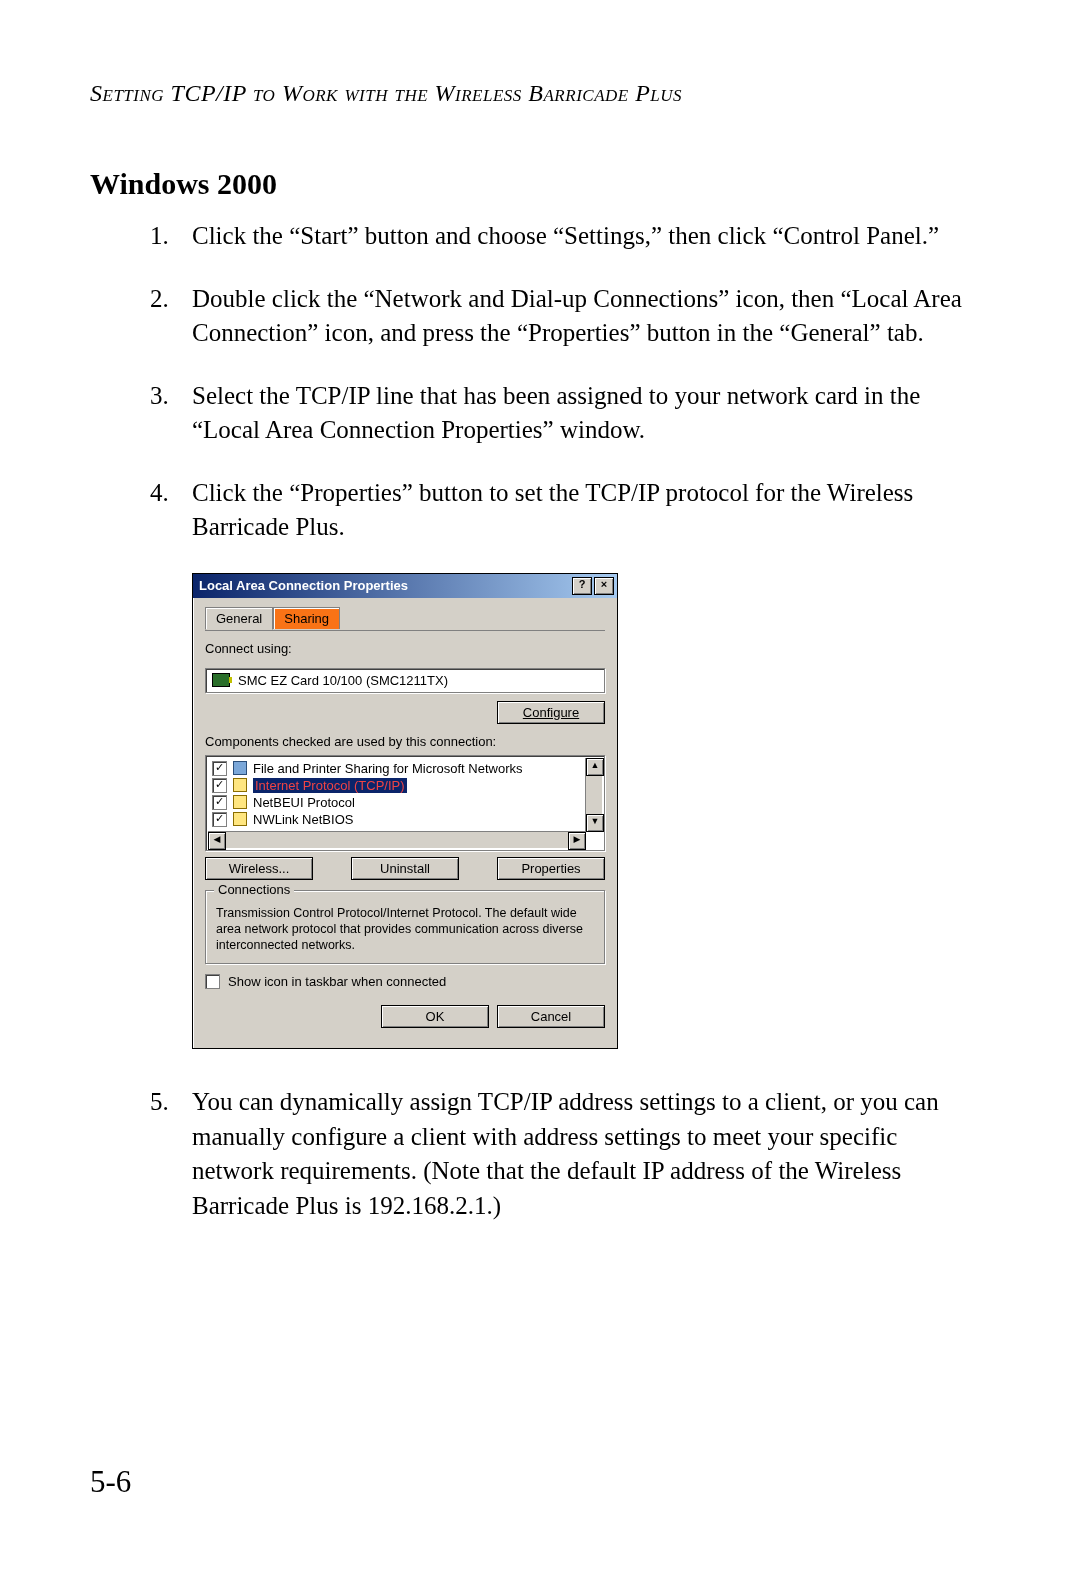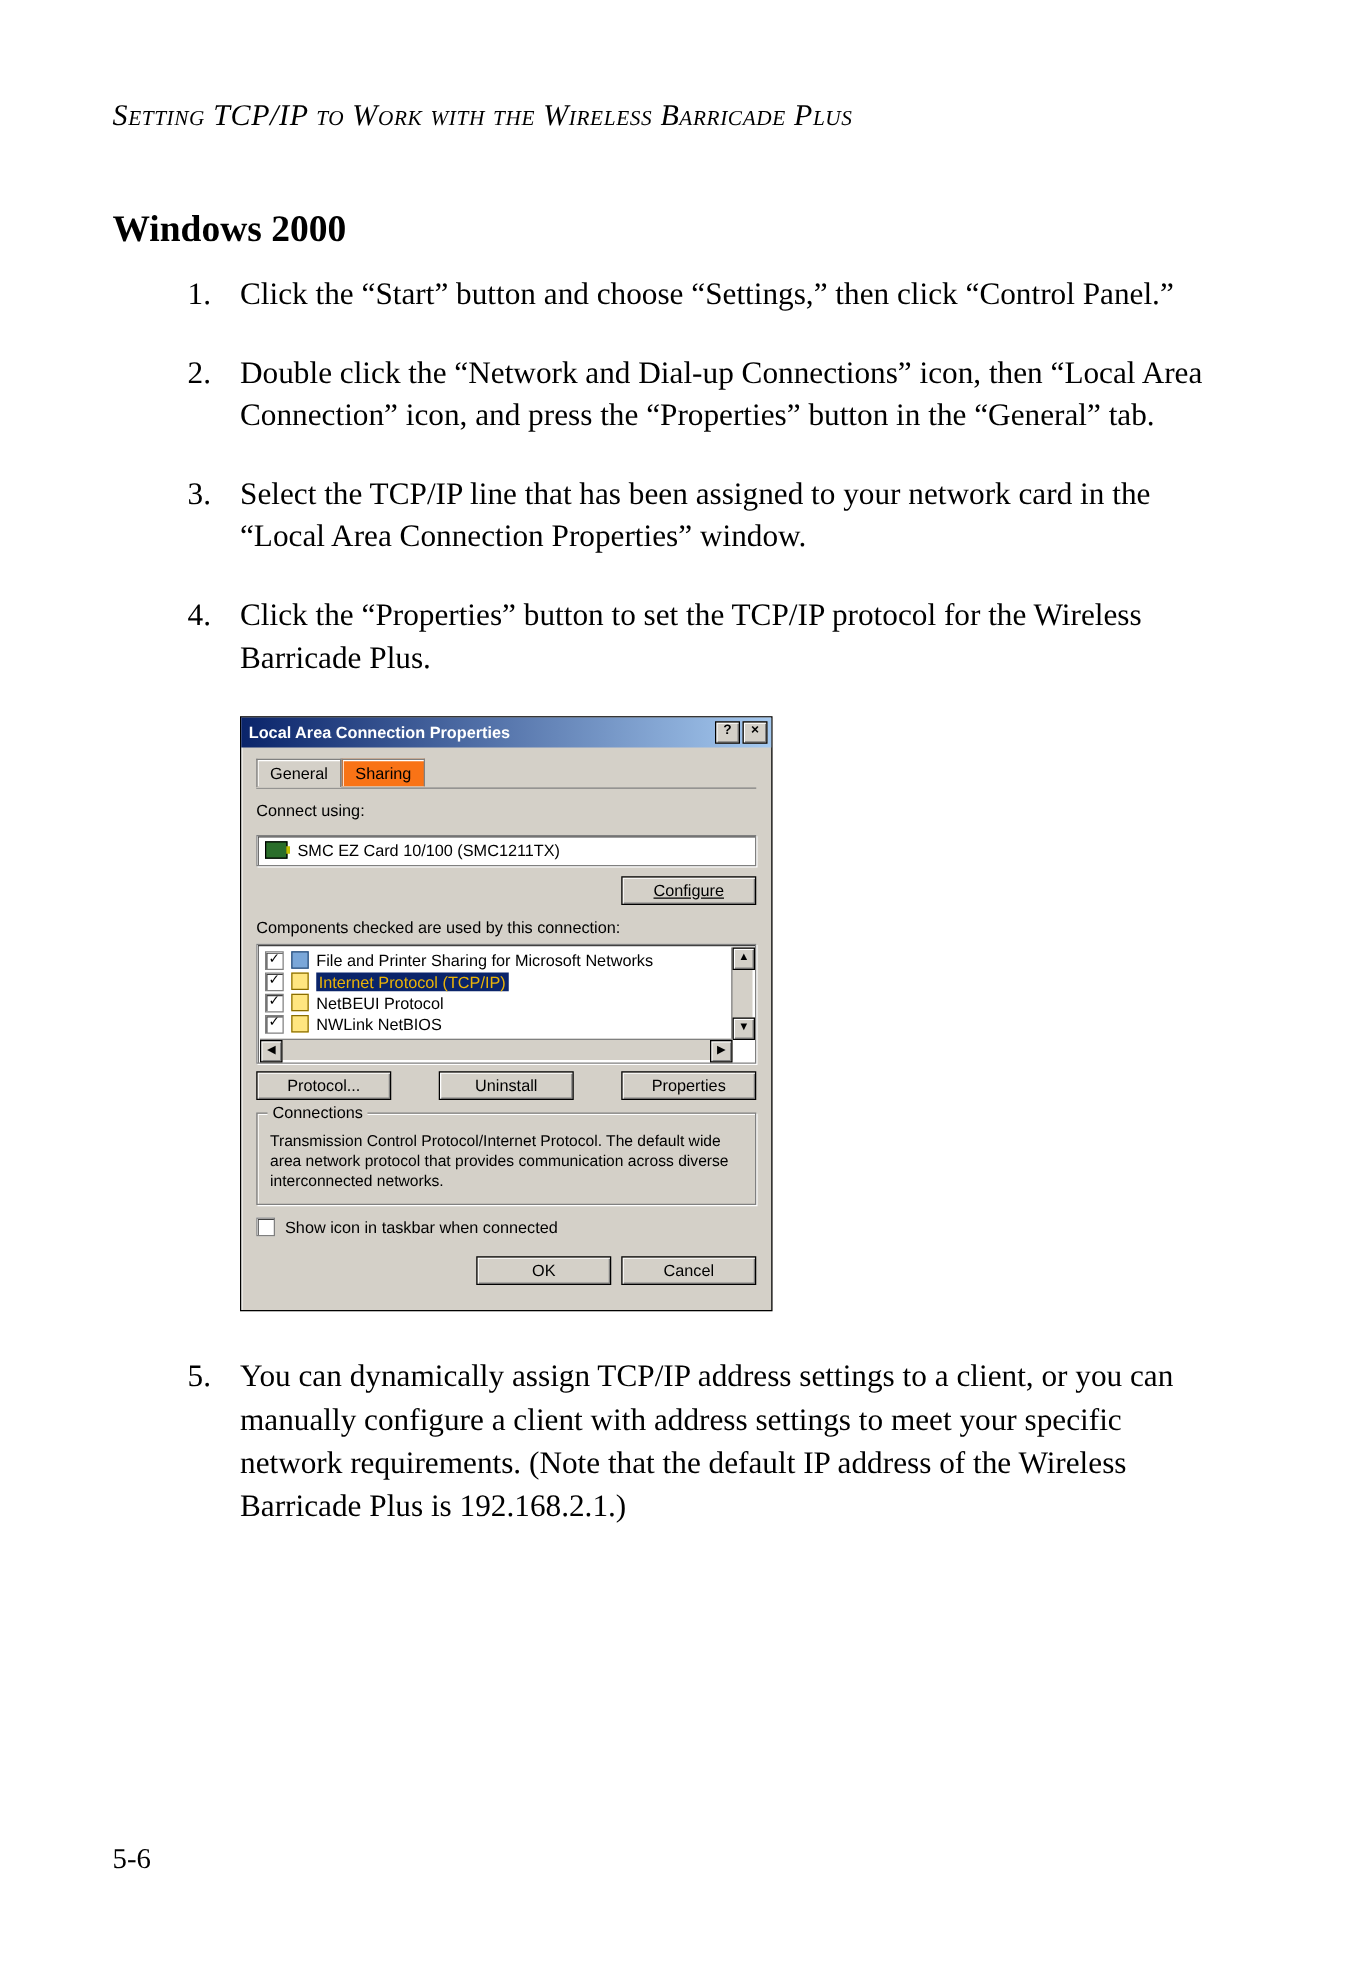--- a/index.html
+++ b/index.html
@@ -193,21 +193,21 @@
     border: 1px solid #8a6d00;
   }
   .proto-icon.share::before {
     content: "";
     position: absolute; inset: 0;
     background: #7aa7d9;
     border: 1px solid #2a4e7a;
   }
   .sel {
     background: #0a246a;
-    color: #eab308;
+    color: #ef4444;
     padding: 0 2px;
   }
   .vscroll {
     position: absolute;
     right: 2px; top: 2px; bottom: 18px;
     width: 16px;
     background: #d4d0c8;
     border-left: 1px solid #808080;
     display: flex;
     flex-direction: column;
@@ -252,21 +252,21 @@
   .checkbox-row {
     display: flex;
     align-items: center;
     gap: 8px;
     margin: 8px 0 16px 0;
   }
   .page-number {
     position: absolute;
     left: 90px;
     bottom: 70px;
-    font-size: 23px;
+    font-size: 31px;
     font-family: Garamond, serif;
   }
   .underline { text-decoration: underline; }
 </style>
 </head>
 <body>
 
 <div class="page">
   <div class="running-head">Setting TCP/IP to Work with the Wireless Barricade Plus</div>
 
@@ -330,21 +330,21 @@
             <div class="sbtn">▲</div>
             <div class="sbtn">▼</div>
           </div>
           <div class="hscroll">
             <div class="sbtn">◀</div>
             <div class="sbtn">▶</div>
           </div>
         </div>
 
         <div class="btnrow three">
-          <div class="wbtn">Protocol...</div>
+          <div class="wbtn">Wireless...</div>
           <div class="wbtn">Uninstall</div>
           <div class="wbtn">Properties</div>
         </div>
 
         <div class="groupbox">
           <div class="legend">Connections</div>
           <div class="desc-text">Transmission Control Protocol/Internet Protocol. The default wide area network protocol that provides communication across diverse interconnected networks.</div>
         </div>
 
         <div class="checkbox-row">

